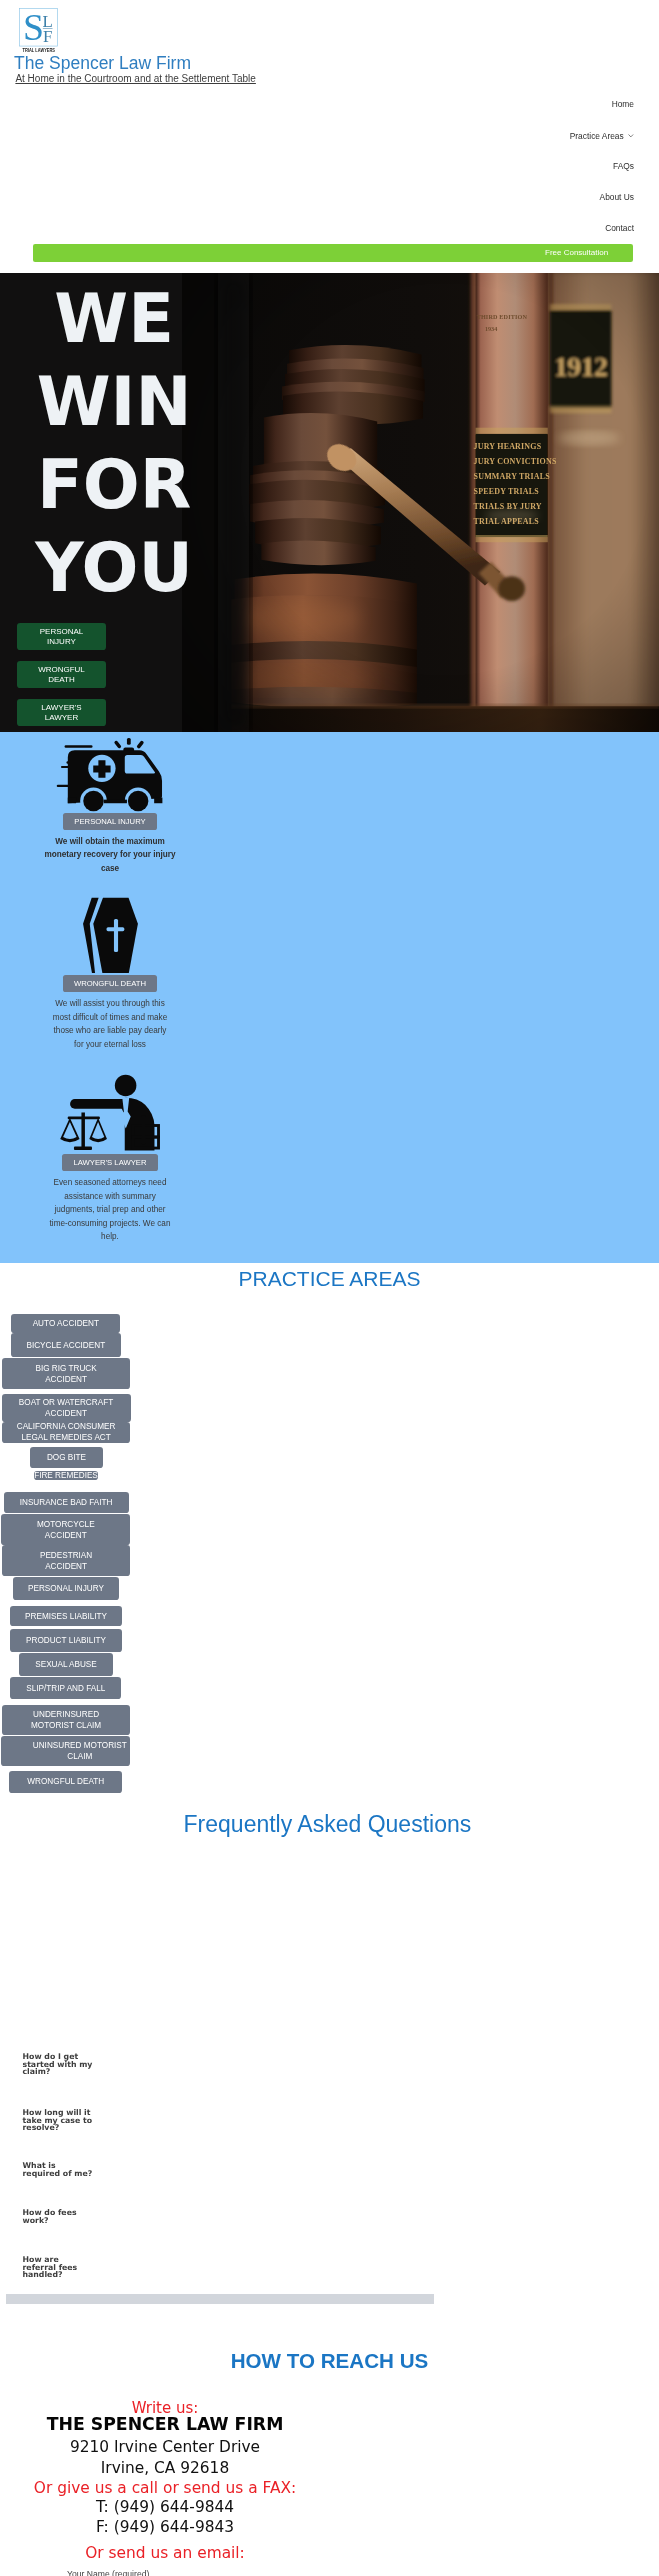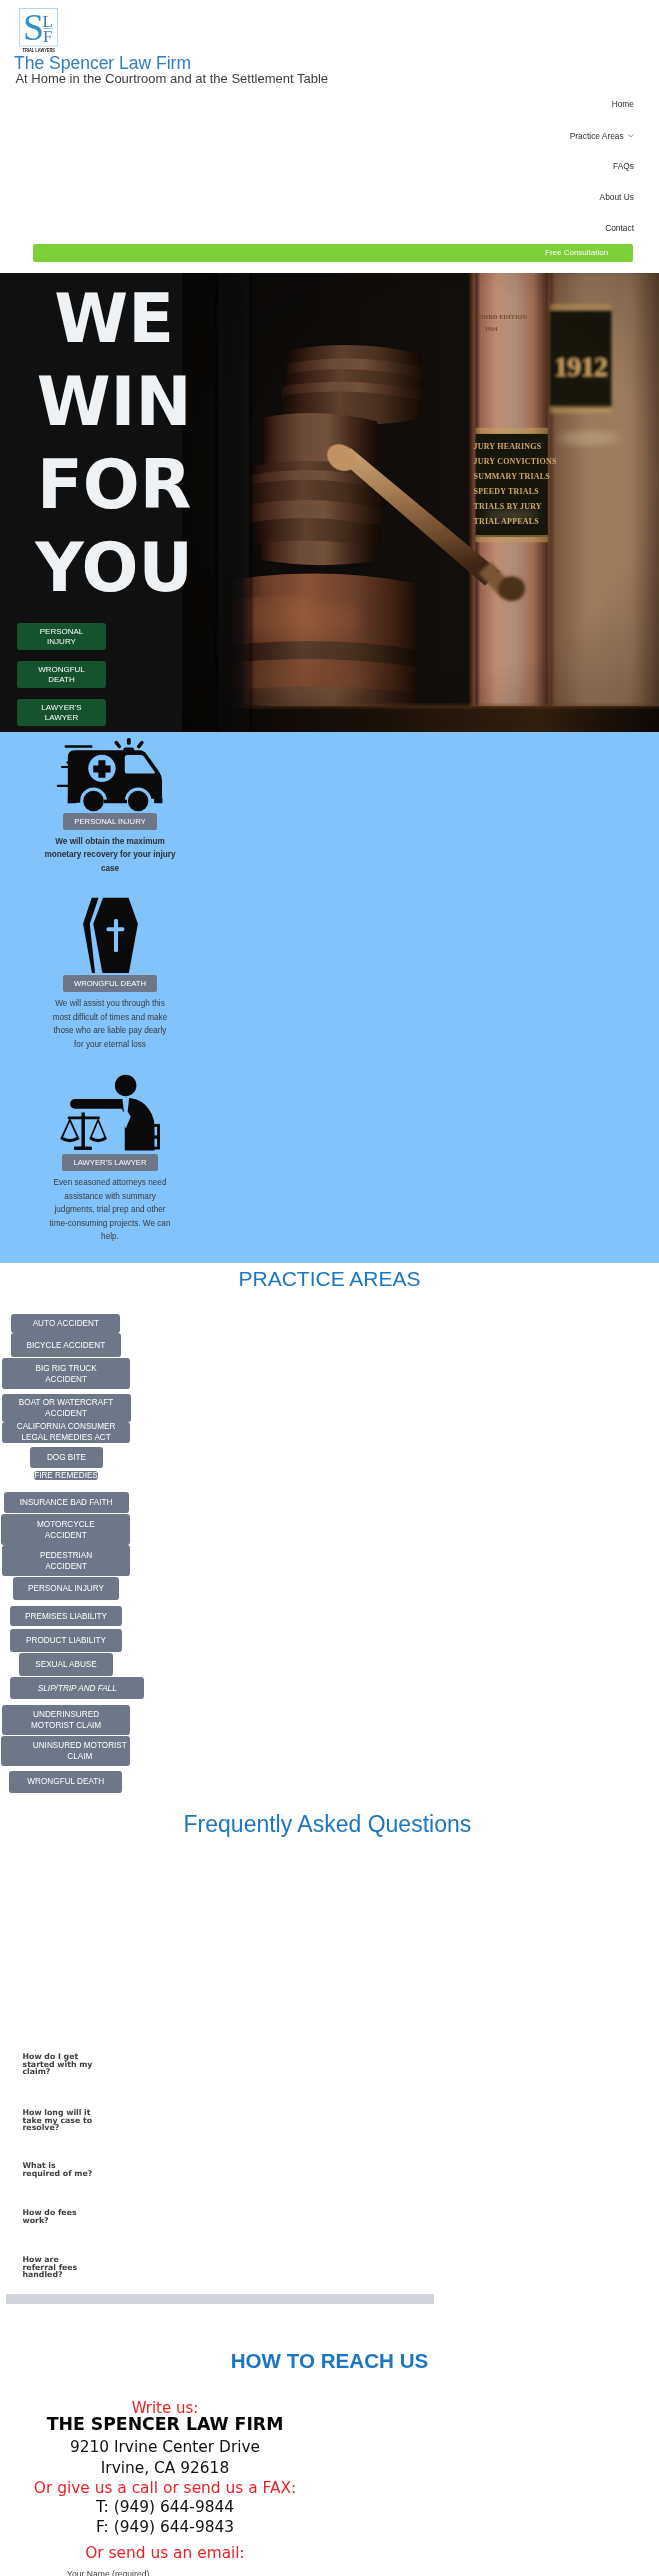--- a/index.html
+++ b/index.html
@@ -17,21 +17,21 @@
   
   .header { position:relative; height:273px; background:#fff; }
   .brand-logo { position:absolute; left:14.3px; top:8.4px; width:49px; height:45px; display:block; }
   .brand-title {
     position:absolute; left:14px; top:53px;
     font-size:17.5px; color:#2f7ec0; font-weight:400;
     white-space:nowrap; line-height:21.6px;
   }
   .brand-tag {
     position:absolute; left:15.4px; top:74px;
-    font-size:13px; color:#3d3d3d; white-space:nowrap; line-height:9.3px;
+    font-size:10px; color:#3d3d3d; white-space:nowrap; line-height:9.3px;text-decoration:underline;
   }
 
   .nav { position:absolute; right:25px; top:0; width:381px; text-align:right; }
   .nav-item {
     display:block; font-size:8.4px; color:#2e2e2e; text-decoration:none;
     line-height:1; white-space:nowrap;
   }
   .chev { display:inline-block; margin-left:4.6px; vertical-align:1px; }
 
   .cta-bar {
@@ -402,21 +402,21 @@
   <a class="pa-btn" style="left:34px;top:1471px;width:64px;height:9.3px;" href="#">FIRE REMEDIES</a>
   <a class="pa-btn" style="left:3.6px;top:1492px;width:125px;height:20.6px;" href="#">INSURANCE BAD FAITH</a>
   <a class="pa-btn" style="left:1.3px;top:1514px;width:129px;height:31px;" href="#">MOTORCYCLE
 ACCIDENT</a>
   <a class="pa-btn" style="left:2.1px;top:1545px;width:128px;height:31px;" href="#">PEDESTRIAN
 ACCIDENT</a>
   <a class="pa-btn" style="left:13px;top:1577px;width:106px;height:23px;" href="#">PERSONAL INJURY</a>
   <a class="pa-btn" style="left:10px;top:1606px;width:112px;height:20px;" href="#">PREMISES LIABILITY</a>
   <a class="pa-btn" style="left:10px;top:1629px;width:112px;height:23px;" href="#">PRODUCT LIABILITY</a>
   <a class="pa-btn" style="left:19px;top:1653px;width:94px;height:23px;" href="#">SEXUAL ABUSE</a>
-  <a class="pa-btn" style="left:10.3px;top:1677px;width:134px;height:22px;font-style:italic;" href="#">SLIP/TRIP AND FALL</a>
+  <a class="pa-btn" style="left:10.3px;top:1677px;width:111px;height:22px;" href="#">SLIP/TRIP AND FALL</a>
   <a class="pa-btn" style="left:2.1px;top:1705px;width:128px;height:30px;" href="#">UNDERINSURED
 MOTORIST CLAIM</a>
   <a class="pa-btn" style="left:1.3px;top:1736px;width:129px;height:30px;padding-left:28px;" href="#">UNINSURED MOTORIST
 CLAIM</a>
   <a class="pa-btn" style="left:9.3px;top:1771px;width:113px;height:21.6px;" href="#">WRONGFUL DEATH</a>
 </section>
 
 <section class="faq-section">
   <h2 class="faq-title" style="top:1814px;">Frequently Asked Questions</h2>
   <div class="faq-q" style="top:2053px;">How do I get started with my claim?</div>

